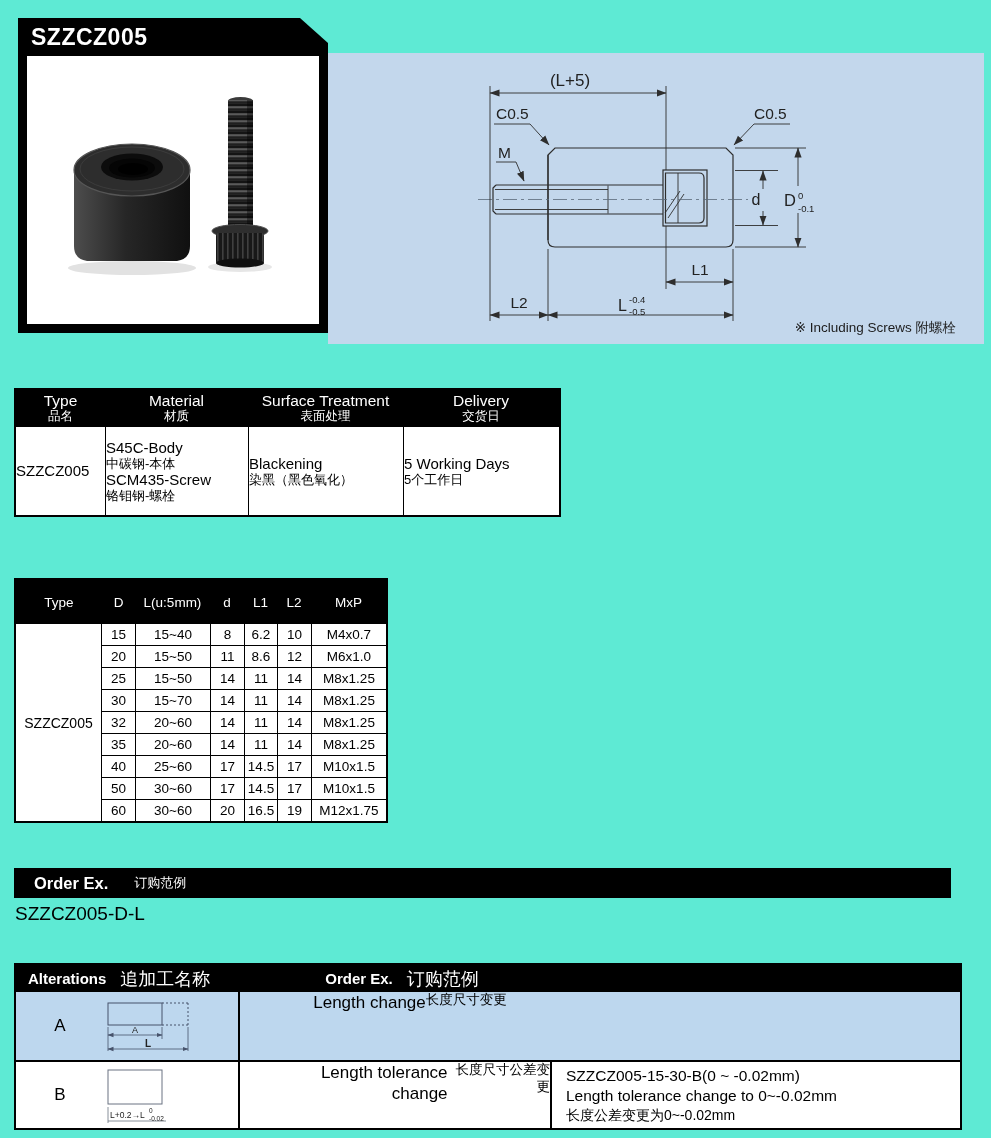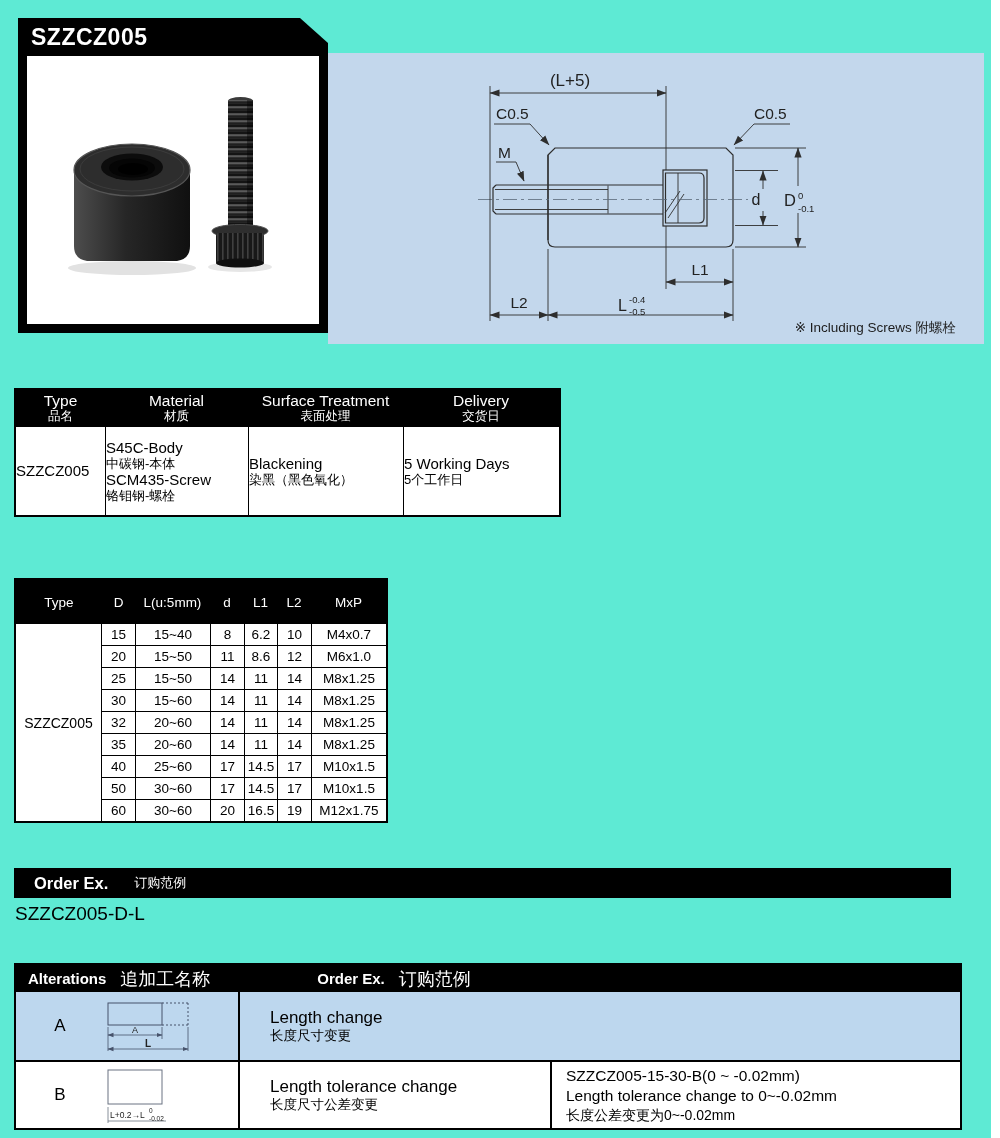--- a/index.html
+++ b/index.html
@@ -45,33 +45,33 @@
 
   
   .order-bar{position:absolute;left:14px;top:868px;width:937px;height:30px;background:#000;color:#fff;
              display:flex;align-items:center;padding-left:20px;box-sizing:border-box;}
   .order-bar .en{font-size:16.5px;font-weight:bold;}
   .order-bar .cn{font-size:13px;margin-left:26px;}
   .order-example{position:absolute;left:15px;top:903px;font-size:19px;}
 
   
   .alt-table{position:absolute;left:14px;top:963px;width:944px;border:2px solid #000;}
-  .alt-header{display:grid;grid-template-columns:222px 312px 410px;background:#000;color:#fff;height:27px;}
+  .alt-header{display:grid;grid-template-columns:222px 312px 410px;background:#000;color:#fff;height:27px;gap:8px;}
   .alt-header .g{display:flex;align-items:center;justify-content:center;gap:14px;}
   .alt-header .g.first{justify-content:flex-start;padding-left:12px;}
   .alt-header .en{font-size:15px;font-weight:bold;}
   .alt-header .cn{font-size:18px;font-weight:normal;}
   .alt-row{display:grid;grid-template-columns:222px 312px 410px;}
   .alt-row > div{border-left:2px solid #000;}
   .alt-row > div:first-child{border-left:none;}
   .alt-row-a{background:#bdd7ee;height:68px;border-bottom:2px solid #000;}
   .alt-row-b{background:#ffffff;height:66px;}
   .alt-c1{display:flex;align-items:center;}
   .alt-code{width:88px;text-align:center;font-size:17px;}
-  .alt-c2{display:flex;flex-direction:column;justify-content:center;padding-left:30px;line-height:1.25;}
+  .alt-c2{display:flex;flex-direction:row;justify-content:center;padding-left:30px;line-height:1.25;text-align:right;}
   .alt-desc-en{font-size:17px;}
   .alt-desc-cn{font-size:13.5px;}
   .alt-c3{display:flex;flex-direction:column;justify-content:center;padding-left:14px;line-height:1.3;}
   .alt-ol-en{font-size:15.5px;}
   .alt-ol-cn{font-size:14px;}
 </style>
 </head>
 <body>
 
 <div class="page">
@@ -256,21 +256,21 @@
         <div class="dim-row">
           <span>25</span>
             <span>15~50</span>
             <span>14</span>
             <span>11</span>
             <span>14</span>
             <span>M8x1.25</span>
         </div>
         <div class="dim-row">
           <span>30</span>
-            <span>15~60</span>
+            <span>15~70</span>
             <span>14</span>
             <span>11</span>
             <span>14</span>
             <span>M8x1.25</span>
         </div>
         <div class="dim-row">
           <span>32</span>
             <span>20~60</span>
             <span>14</span>
             <span>11</span>

